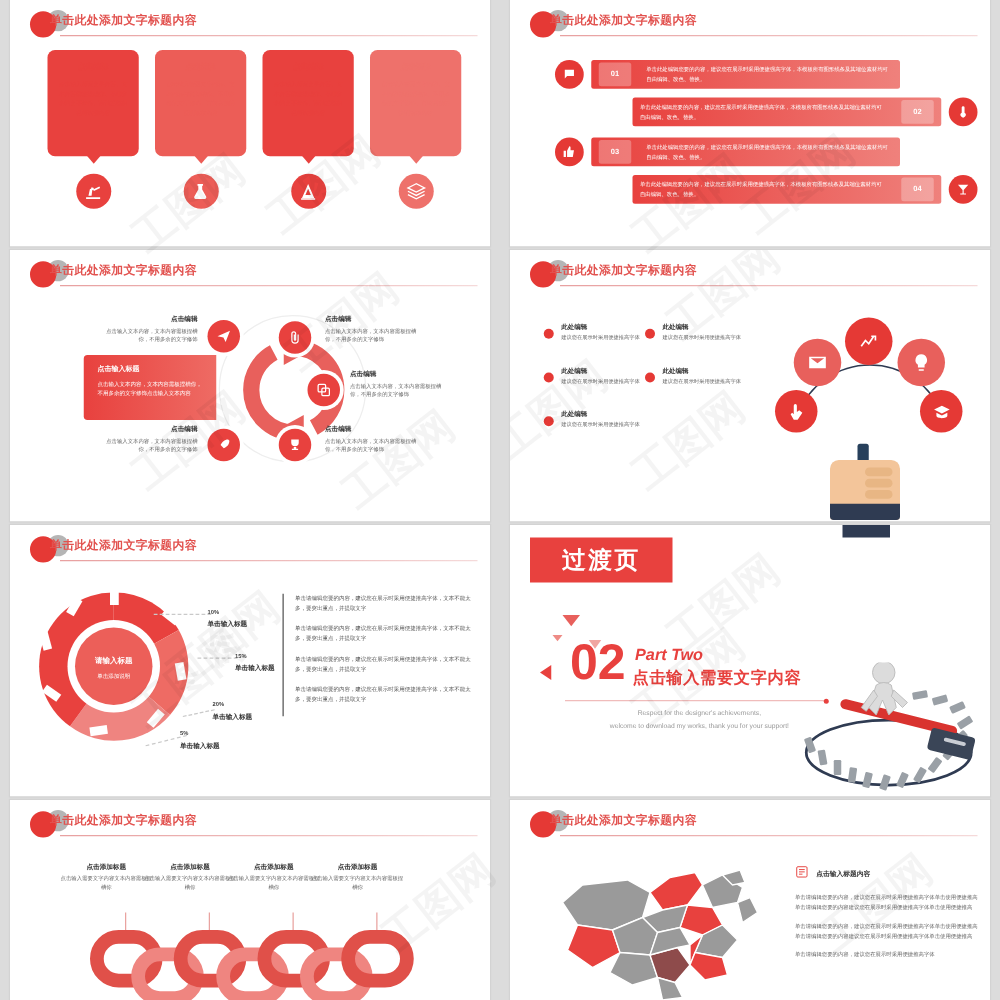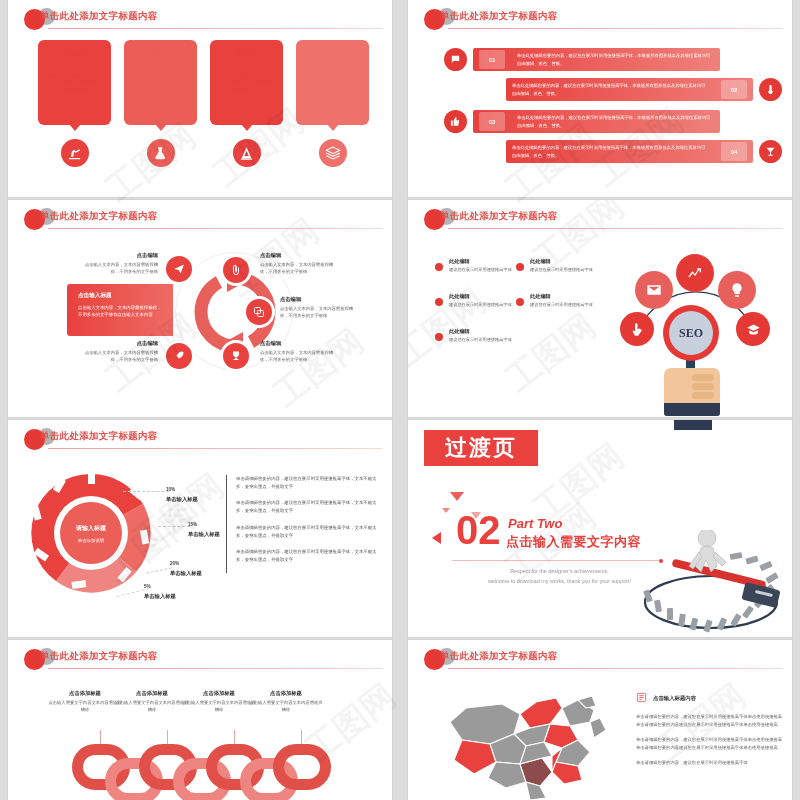--- a/index.html
+++ b/index.html
@@ -160,21 +160,21 @@
   .callout .lbl { font-size: 5.3px; color: #333; font-weight: 700; margin-top: 4px; }
   .dline { position: absolute; border-top: 1px dashed #c9c9c9; }
   .txtcol { position: absolute; left: 218px; top: 55px; width: 152px; border-left: 1.5px solid #555; padding-left: 9px; }
   .txtcol p { font-size: 4.4px; line-height: 1.75; color: #555; margin-bottom: 9px; }
 
   
   .tr-banner {
     position: absolute; left: 16px; top: 10px; width: 114px; height: 36px;
     background: #e8413e; display: flex; align-items: center; justify-content: center;
   }
-  .tr-banner span { color: #fff; font-size: 22px; font-weight: 700; letter-spacing: 2px; }
+  .tr-banner span { color: #fff; font-size: 19px; font-weight: 700; letter-spacing: 2px; }
   .tr-02 {
     position: absolute; left: 48px; top: 92px; color: #e8413e;
     font-size: 40px; font-weight: 700; line-height: .9; font-family: "Liberation Sans", sans-serif;
   }
   .tr-part {
     position: absolute; left: 100px; top: 96px; color: #e8413e;
     font-size: 13px; font-weight: 700; font-style: italic;
   }
   .tr-sub {
     position: absolute; left: 98px; top: 113px; color: #e8413e;
@@ -489,23 +489,20 @@
               <path d="M12 2a7 7 0 0 1 4 12.7V18H8v-3.3A7 7 0 0 1 12 2zM9 20h6v2H9z"></path>
             </svg>
       </div>
       <div class="seo-node" style="left:130px;top:62px;width:34px;height:34px;background:#e53935">
         <svg width="15" height="15" viewBox="0 0 24 24" fill="#fff">
               <path d="M12 4 2 9l10 5 10-5-10-5zM5 13v4c0 2 3.5 3 7 3s7-1 7-3v-4l-7 3.5L5 13z"></path>
             </svg>
       </div>
 
       <div class="seo-handle"></div>
-      <div class="seo-lens">
-        <div class="inner">SEO</div>
-      </div>
       <div class="hand">
         <div class="f" style="top:6px"></div>
         <div class="f" style="top:15px"></div>
         <div class="f" style="top:24px"></div>
         <div class="cuff"></div>
       </div>
     </div>
     <div class="wm">
       <span style="left:120px;top:10px">工图网</span>
       <span style="left:-18px;top:105px">工图网</span>

